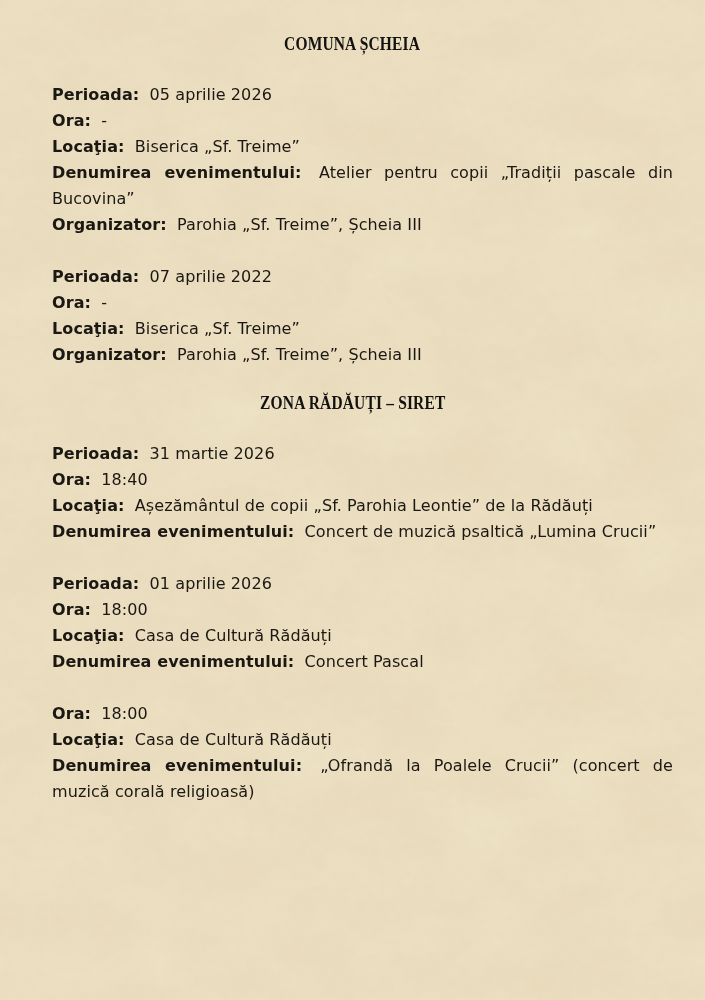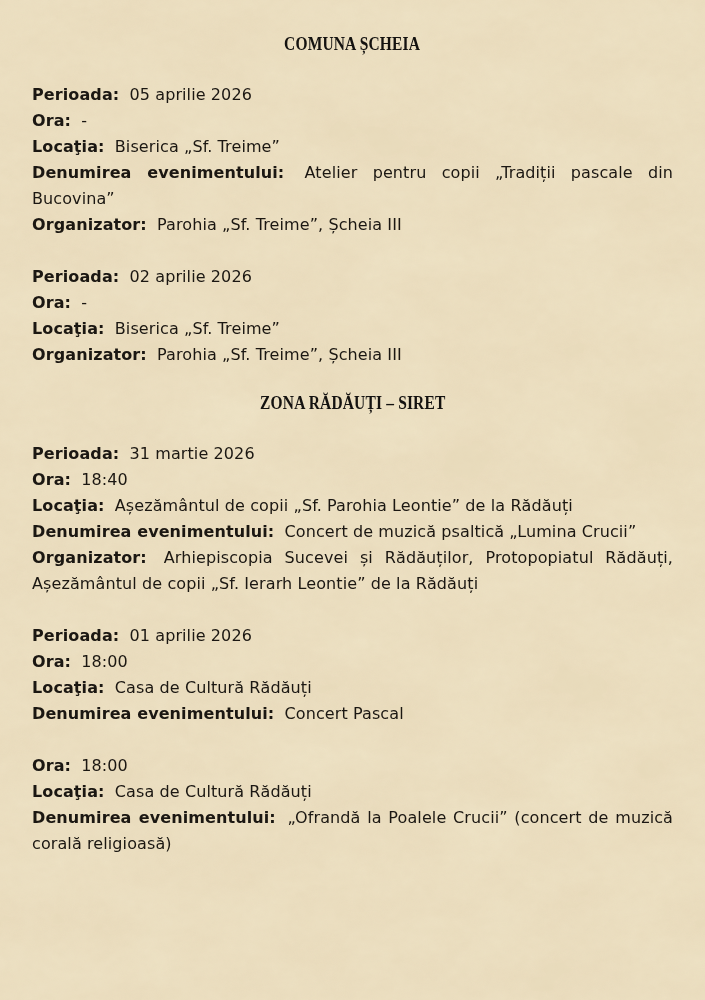--- a/index.html
+++ b/index.html
@@ -37,21 +37,21 @@
     color: #141210;
   }
   h2.heading .condense {
     display: inline-block;
     transform: scaleX(0.86);
     transform-origin: 50% 50%;
     letter-spacing: 0.2px;
     white-space: nowrap;
   }
   section.zone + section.zone { margin-top: 24px; }
-  .event { margin-top: 26px; }
+  .event { margin-top: 26px; margin-left: 20px; }
   p.row {
     margin: 0;
     font-size: 16px;
     line-height: 26px;
     text-align: justify;
     letter-spacing: 0.1px;
   }
   p.row .label { font-weight: bold; margin-right: 5px; }
 </style>
 </head>
@@ -105,21 +105,21 @@
       </p>
       <p class="row">
         <span class="label">Organizator:</span>
         <span>Parohia „Sf. Treime”, Șcheia III</span>
       </p>
     </div>
 
     <div class="event">
       <p class="row">
         <span class="label">Perioada:</span>
-        <span>02 aprilie 2026</span>
+        <span>07 aprilie 2022</span>
       </p>
       <p class="row">
         <span class="label">Ora:</span>
         <span>-</span>
       </p>
       <p class="row">
         <span class="label">Locaţia:</span>
         <span>Biserica „Sf. Treime”</span>
       </p>
       <p class="row">
@@ -143,24 +143,20 @@
         <span class="label">Ora:</span>
         <span>18:40</span>
       </p>
       <p class="row">
         <span class="label">Locaţia:</span>
         <span>Așezământul de copii „Sf. Parohia Leontie” de la Rădăuți</span>
       </p>
       <p class="row">
         <span class="label">Denumirea evenimentului:</span>
         <span>Concert de muzică psaltică „Lumina Crucii”</span>
-      </p>
-      <p class="row">
-        <span class="label">Organizator:</span>
-        <span>Arhiepiscopia Sucevei și Rădăuților, Protopopiatul Rădăuți, Așezământul de copii „Sf. Ierarh Leontie” de la Rădăuți</span>
       </p>
     </div>
 
     <div class="event">
       <p class="row">
         <span class="label">Perioada:</span>
         <span>01 aprilie 2026</span>
       </p>
       <p class="row">
         <span class="label">Ora:</span>

